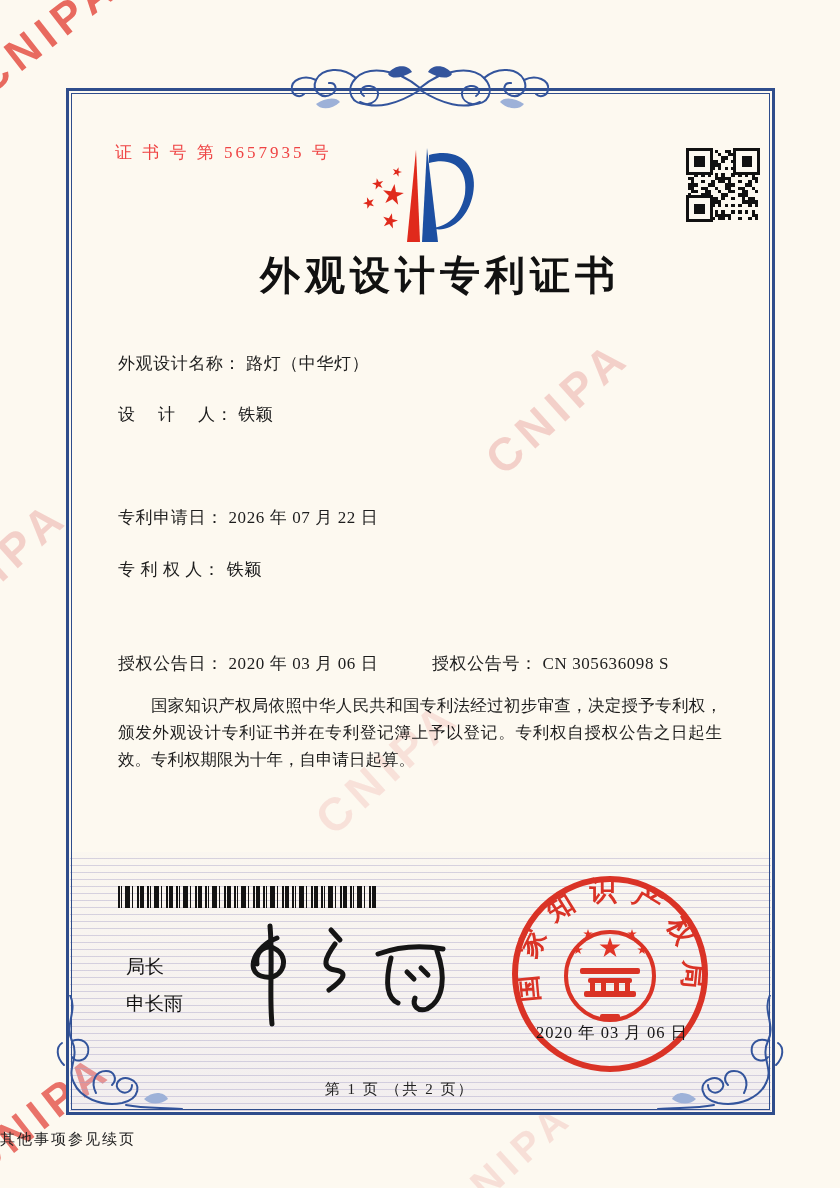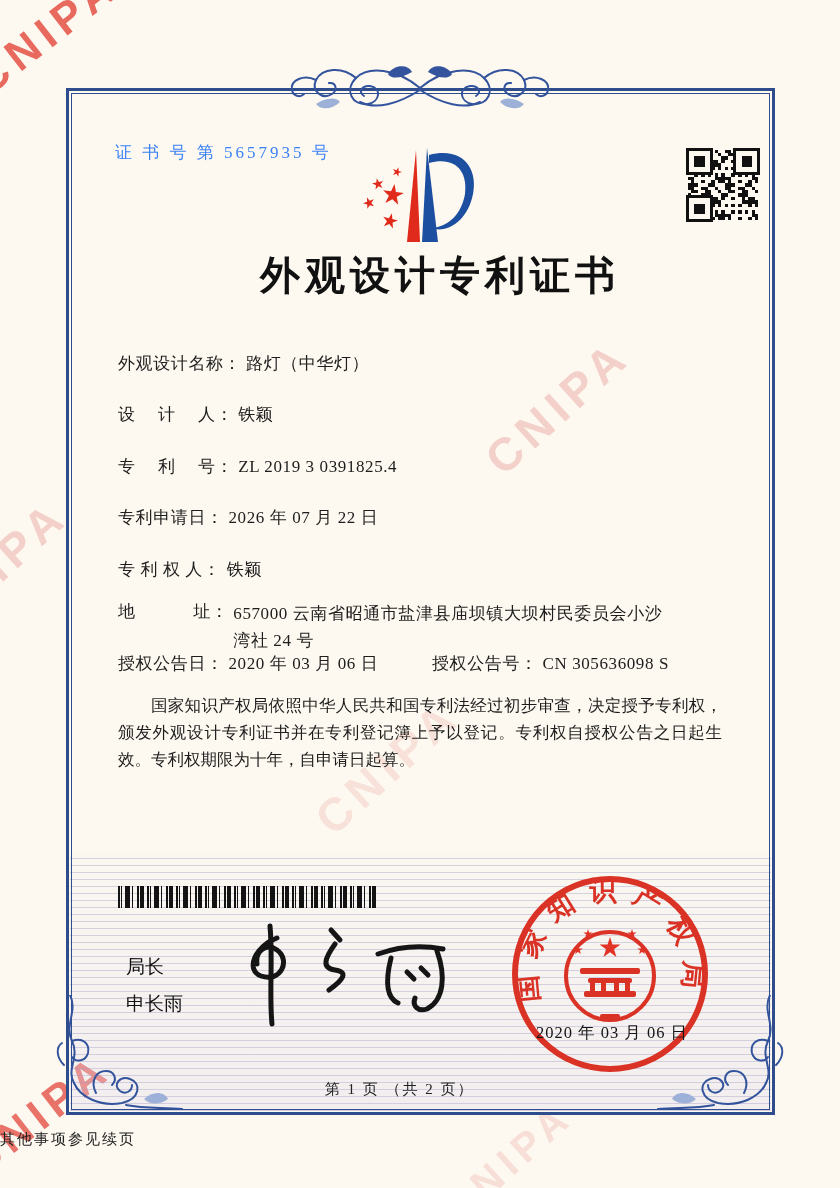--- a/index.html
+++ b/index.html
@@ -18,21 +18,21 @@
       repeating-linear-gradient(0deg, rgba(160,154,196,.40) 0 1px, rgba(0,0,0,0) 1px 7px),
       linear-gradient(180deg, rgba(228,225,240,.10), rgba(222,218,238,.35));
   }
   
   .wm{position:absolute; font-family:"Liberation Sans",sans-serif; font-weight:bold;
       letter-spacing:7px; transform:rotate(-42deg); pointer-events:none; z-index:1; white-space:nowrap;}
   
   .orn{position:absolute; z-index:3; pointer-events:none;}
   
   .content{position:absolute; inset:0; z-index:4;}
-  .cert-no{position:absolute; left:115px; top:141px; font-size:17px; letter-spacing:3px; color:#3b82f6;}
+  .cert-no{position:absolute; left:115px; top:141px; font-size:17px; letter-spacing:3px; color:#ef4444;}
   .title{position:absolute; left:0; right:0; top:248px; text-align:center;
          font-size:40px; font-weight:700; letter-spacing:5px; color:#111;padding-left:40px;}
   .frow{position:absolute; left:118px; font-size:17px; letter-spacing:.6px; color:#1d1d1d; white-space:nowrap;}
   .flabel{display:inline-block; min-width:104px;font-family:Liberation Serif, serif;}
   .fvalue{}
   .addr-val{display:inline-block; vertical-align:top; width:480px; white-space:normal; line-height:27px;}
   .grant2{position:absolute; left:314px; top:0; white-space:nowrap;}
   .body-text{position:absolute; left:118px; top:692px; width:604px; font-size:16.5px;
              line-height:27px; text-align:justify; color:#1d1d1d;}
   .body-text p{margin:0; text-indent:2em;}
@@ -270,40 +270,31 @@
     <div class="frow" style="top:352px">
       <span class="flabel">外观设计名称：</span>
       <span class="fvalue">路灯（中华灯）</span>
     </div>
 
     <div class="frow" style="top:403px">
       <span class="flabel">设　 计　 人：</span>
       <span class="fvalue">铁颖</span>
     </div>
 
-    <div class="frow" style="top:455px">
-      <span class="flabel">专　 利　 号：</span>
-      <span class="fvalue">ZL 2019 3 0391825.4</span>
-    </div>
 
     <div class="frow" style="top:506px">
       <span class="flabel">专利申请日：</span>
       <span class="fvalue">2026 年 07 月 22 日</span>
     </div>
 
     <div class="frow" style="top:558px">
       <span class="flabel">专 利 权 人：</span>
       <span class="fvalue">铁颖</span>
     </div>
 
-    <div class="frow" style="top:600px">
-      <span class="flabel" style="vertical-align:top;">地　　　 址：</span>
-      <span class="addr-val"><span>657000 云南省昭通市盐津县庙坝镇大坝村民委员会小沙</span><br>
-      <span>湾社 24 号</span></span>
-    </div>
 
     <div class="frow" style="top:652px">
       <span class="flabel">授权公告日：</span>
       <span class="fvalue">2020 年 03 月 06 日</span>
       <span class="grant2">
         <span>授权公告号：</span>
         <span>CN 305636098 S</span>
       </span>
     </div>
 

